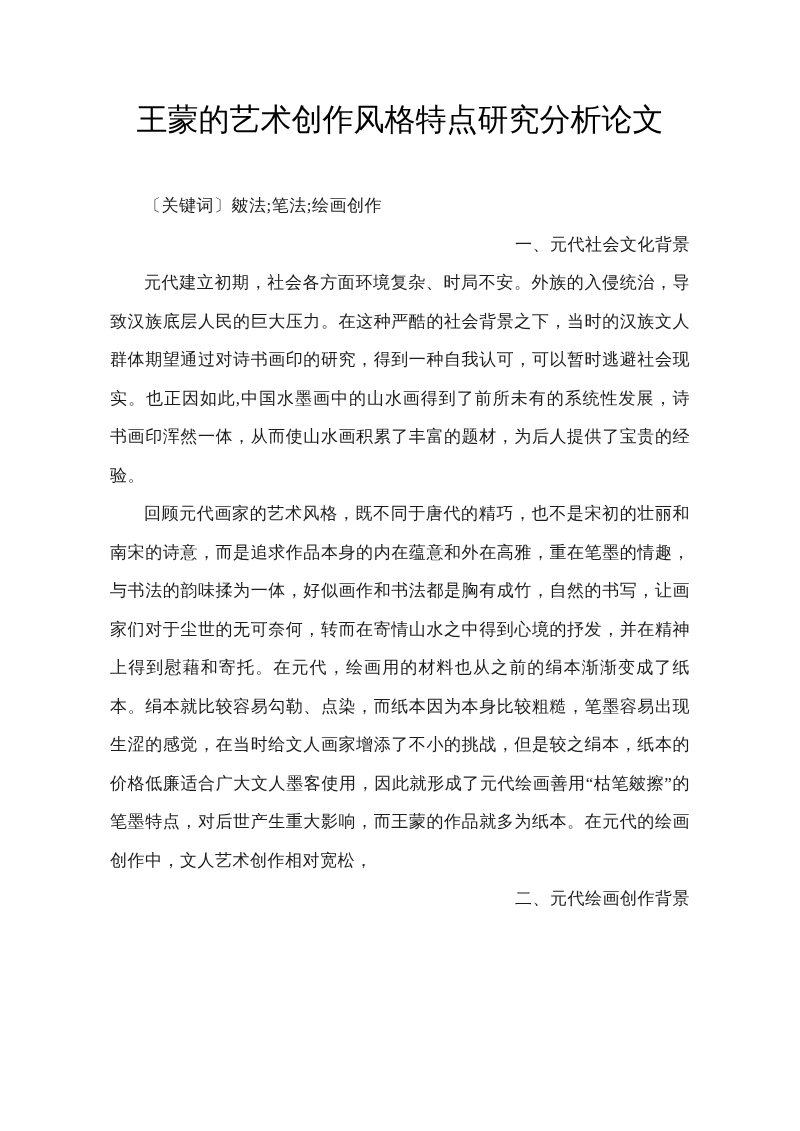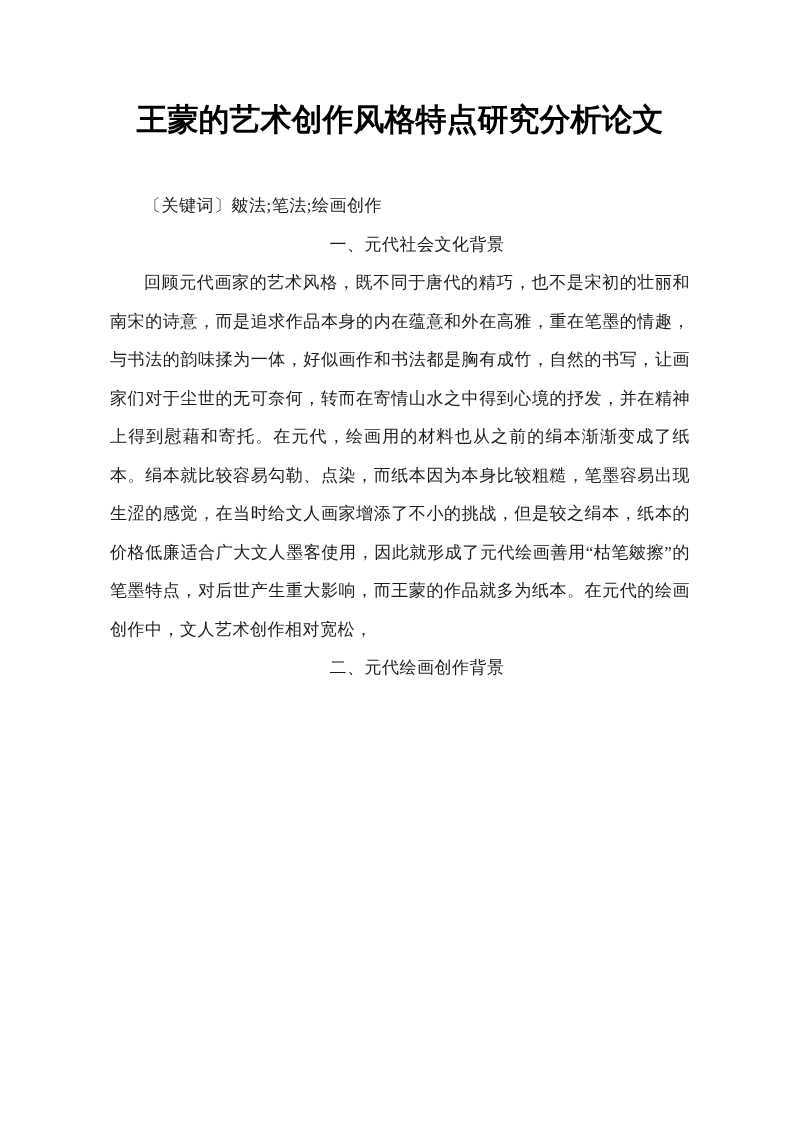--- a/index.html
+++ b/index.html
@@ -19,51 +19,52 @@
   }
   .content {
     width: 580px;
     margin: 0 auto;
   }
   .doc-title {
     margin: 0;
     padding-top: 101px;
     font-size: 31px;
     line-height: 38px;
-    font-weight: bold;
+    font-weight: normal;
     text-align: center;
     color: #000000;
     letter-spacing: 0px;
     white-space: nowrap;
   }
   .doc-body {
     margin-top: 48px;
     font-size: 17px;
     line-height: 38.5px;
   }
   .para {
     margin: 0;
     text-indent: 2em;
     text-align: justify;
     text-justify: inter-character;
     letter-spacing: 0.5px;
   }
   .para-heading {
-    text-align: center;
+    text-align: right;
   }
 </style>
 </head>
 <body>
 
 <main class="page">
   <h1 class="doc-title">王蒙的艺术创作风格特点研究分析论文</h1>
 
   <div class="content doc-body">
     <p class="para">〔关键词〕皴法;笔法;绘画创作</p>
 
     <p class="para para-heading">一、元代社会文化背景</p>
 
+    <p class="para">元代建立初期，社会各方面环境复杂、时局不安。外族的入侵统治，导致汉族底层人民的巨大压力。在这种严酷的社会背景之下，当时的汉族文人群体期望通过对诗书画印的研究，得到一种自我认可，可以暂时逃避社会现实。也正因如此,中国水墨画中的山水画得到了前所未有的系统性发展，诗书画印浑然一体，从而使山水画积累了丰富的题材，为后人提供了宝贵的经验。</p>
 
     <p class="para">回顾元代画家的艺术风格，既不同于唐代的精巧，也不是宋初的壮丽和南宋的诗意，而是追求作品本身的内在蕴意和外在高雅，重在笔墨的情趣，与书法的韵味揉为一体，好似画作和书法都是胸有成竹，自然的书写，让画家们对于尘世的无可奈何，转而在寄情山水之中得到心境的抒发，并在精神上得到慰藉和寄托。在元代，绘画用的材料也从之前的绢本渐渐变成了纸本。绢本就比较容易勾勒、点染，而纸本因为本身比较粗糙，笔墨容易出现生涩的感觉，在当时给文人画家增添了不小的挑战，但是较之绢本，纸本的价格低廉适合广大文人墨客使用，因此就形成了元代绘画善用“枯笔皴擦”的笔墨特点，对后世产生重大影响，而王蒙的作品就多为纸本。在元代的绘画创作中，文人艺术创作相对宽松，</p>
 
     <p class="para para-heading">二、元代绘画创作背景</p>
   </div>
 </main>
 
 </body></html>

